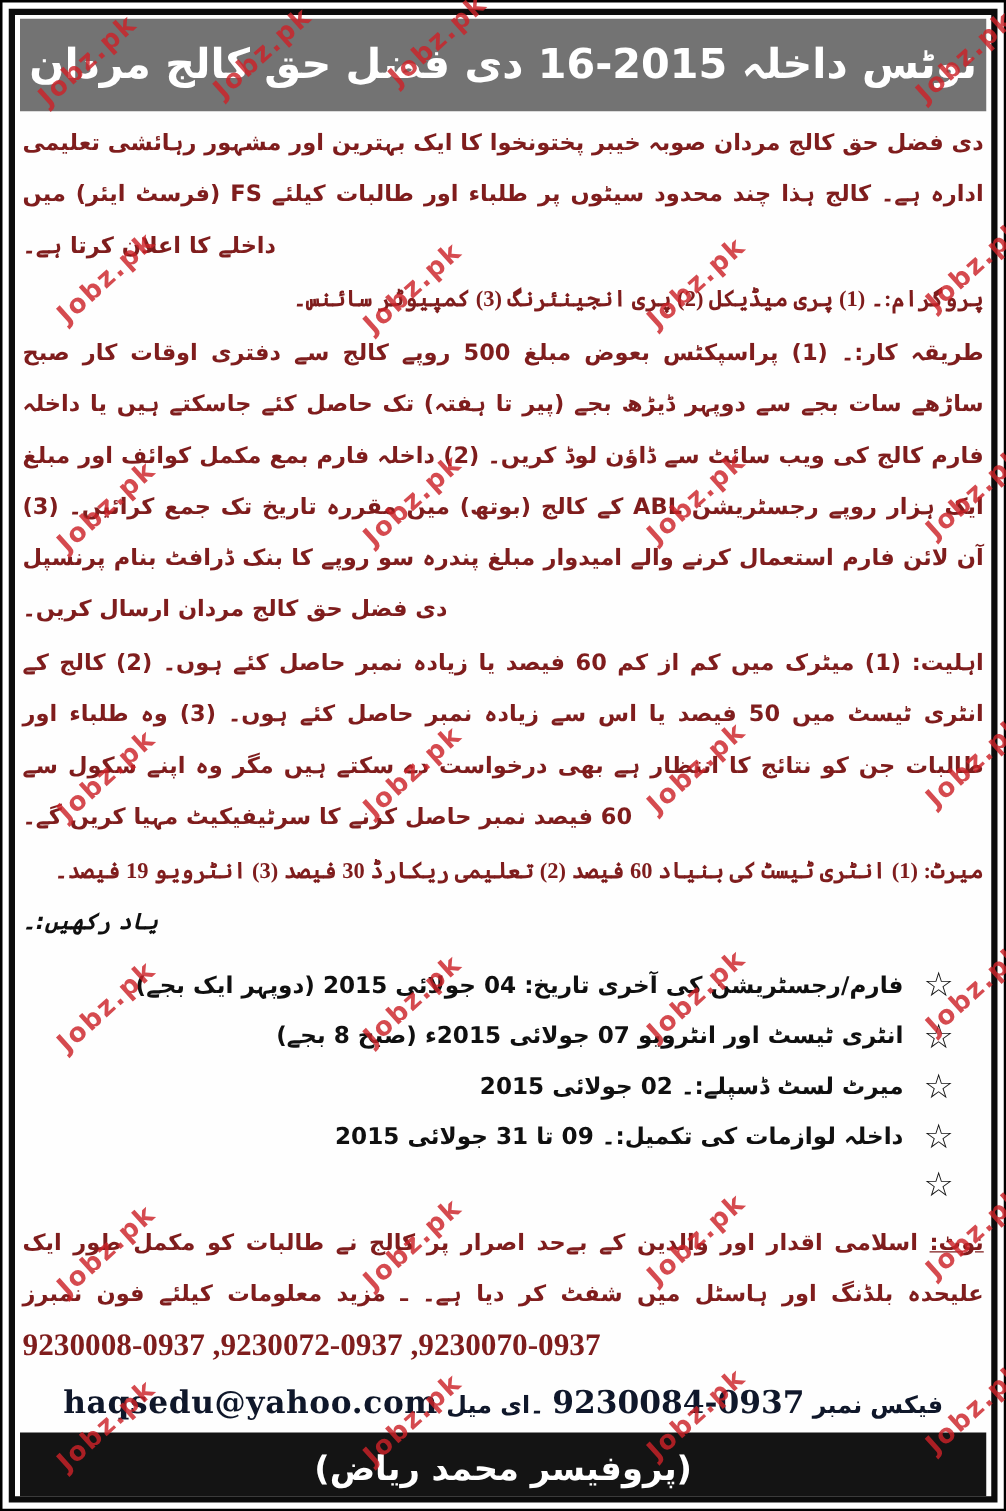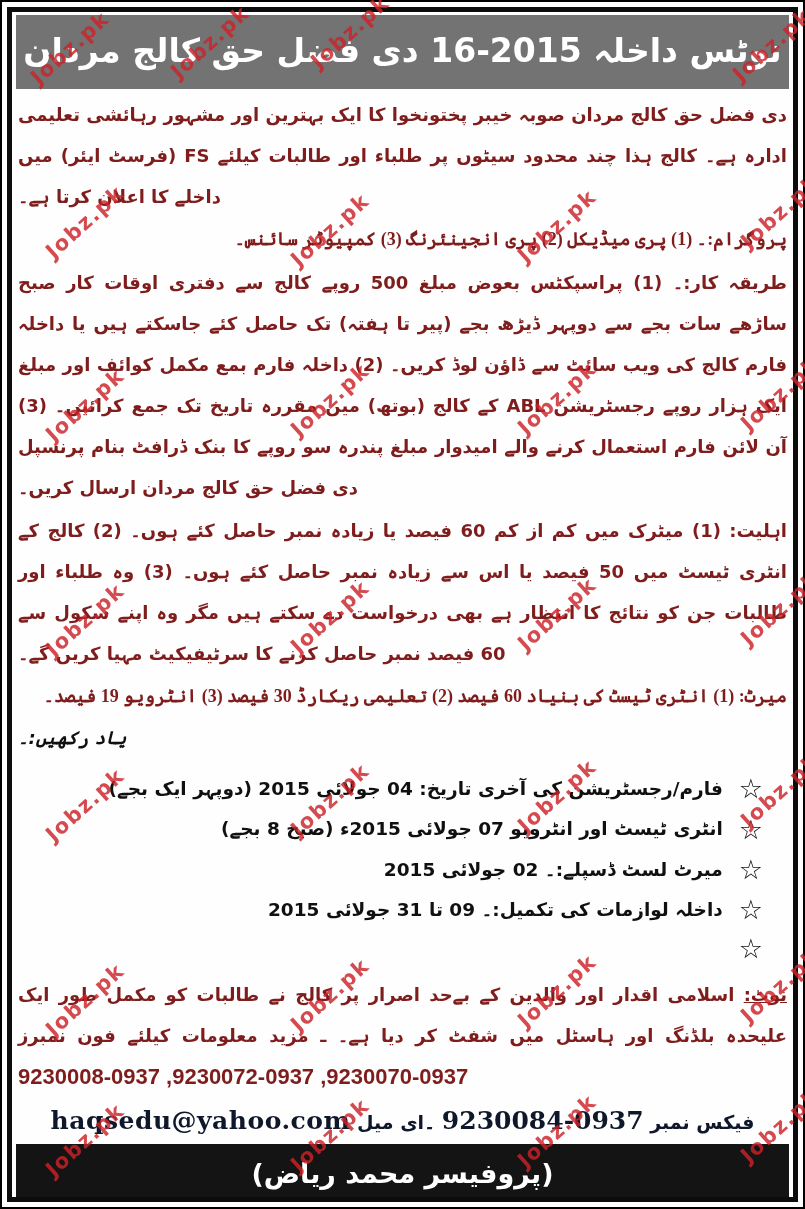--- a/index.html
+++ b/index.html
@@ -28,22 +28,22 @@
     direction:rtl;unicode-bidi:plaintext;
     text-align:justify;text-align-last:left;
     font-size:18px;line-height:41px;font-weight:bold;color:#7f1d1d;
     margin:1px 0;padding:0 2px;
   }
   .para.single-right{text-align:right;text-align-last:right;font-family:Liberation Serif, serif;}
   .flush-left{direction:rtl;text-align:left;text-align-last:left;
     font-size:18px;line-height:40px;font-weight:bold;color:#101010;margin:0;padding:0 2px;font-style:italic;}
   .note-label{text-decoration:underline;margin-top:40px;}
   .phones{
-    font-family:Liberation Sans, sans-serif;
-    font-size:22px;letter-spacing:.5px;white-space:nowrap;
+    font-family:Liberation Serif, serif;
+    font-size:25px;letter-spacing:.5px;white-space:nowrap;
   }
   .fax-line{
     direction:rtl;text-align:center;font-weight:bold;color:#0f172a;
     font-size:19px;line-height:44px;margin:0;padding:0 2px;
   }
   .fax-number,.email-text{
     font-family:"DejaVu Serif","Liberation Serif",serif;
     font-size:25px;letter-spacing:.5px;
   }
   

